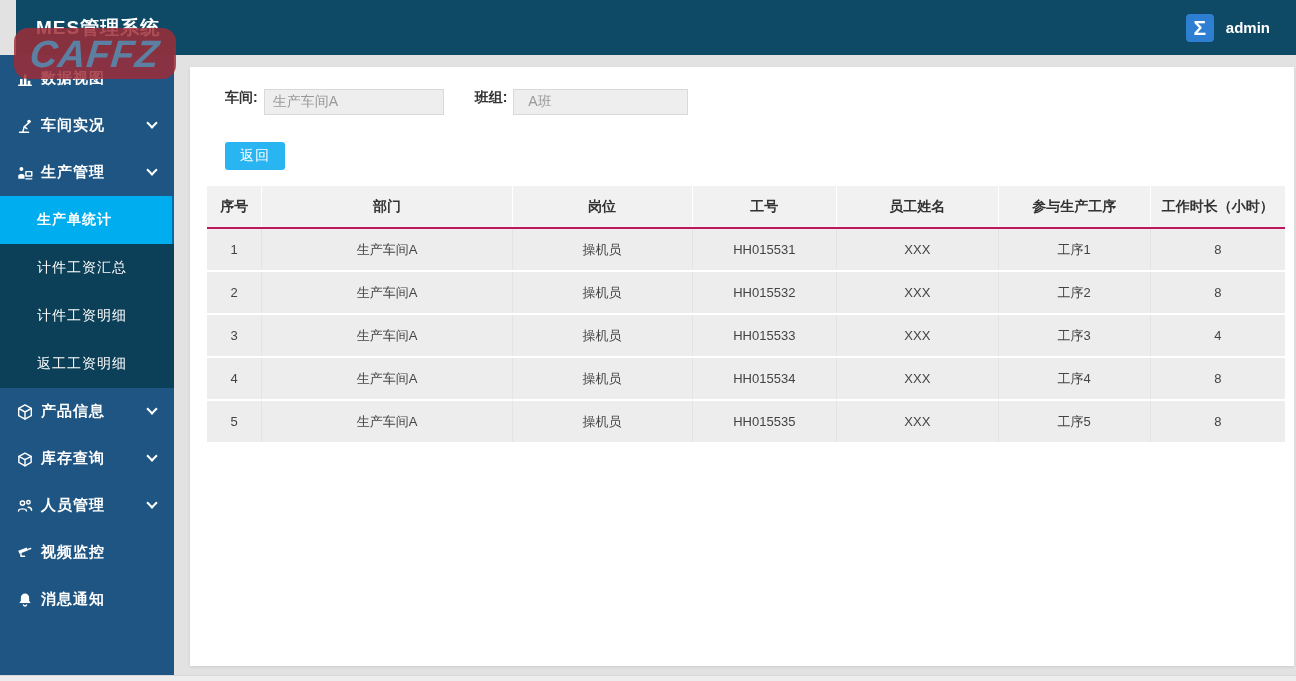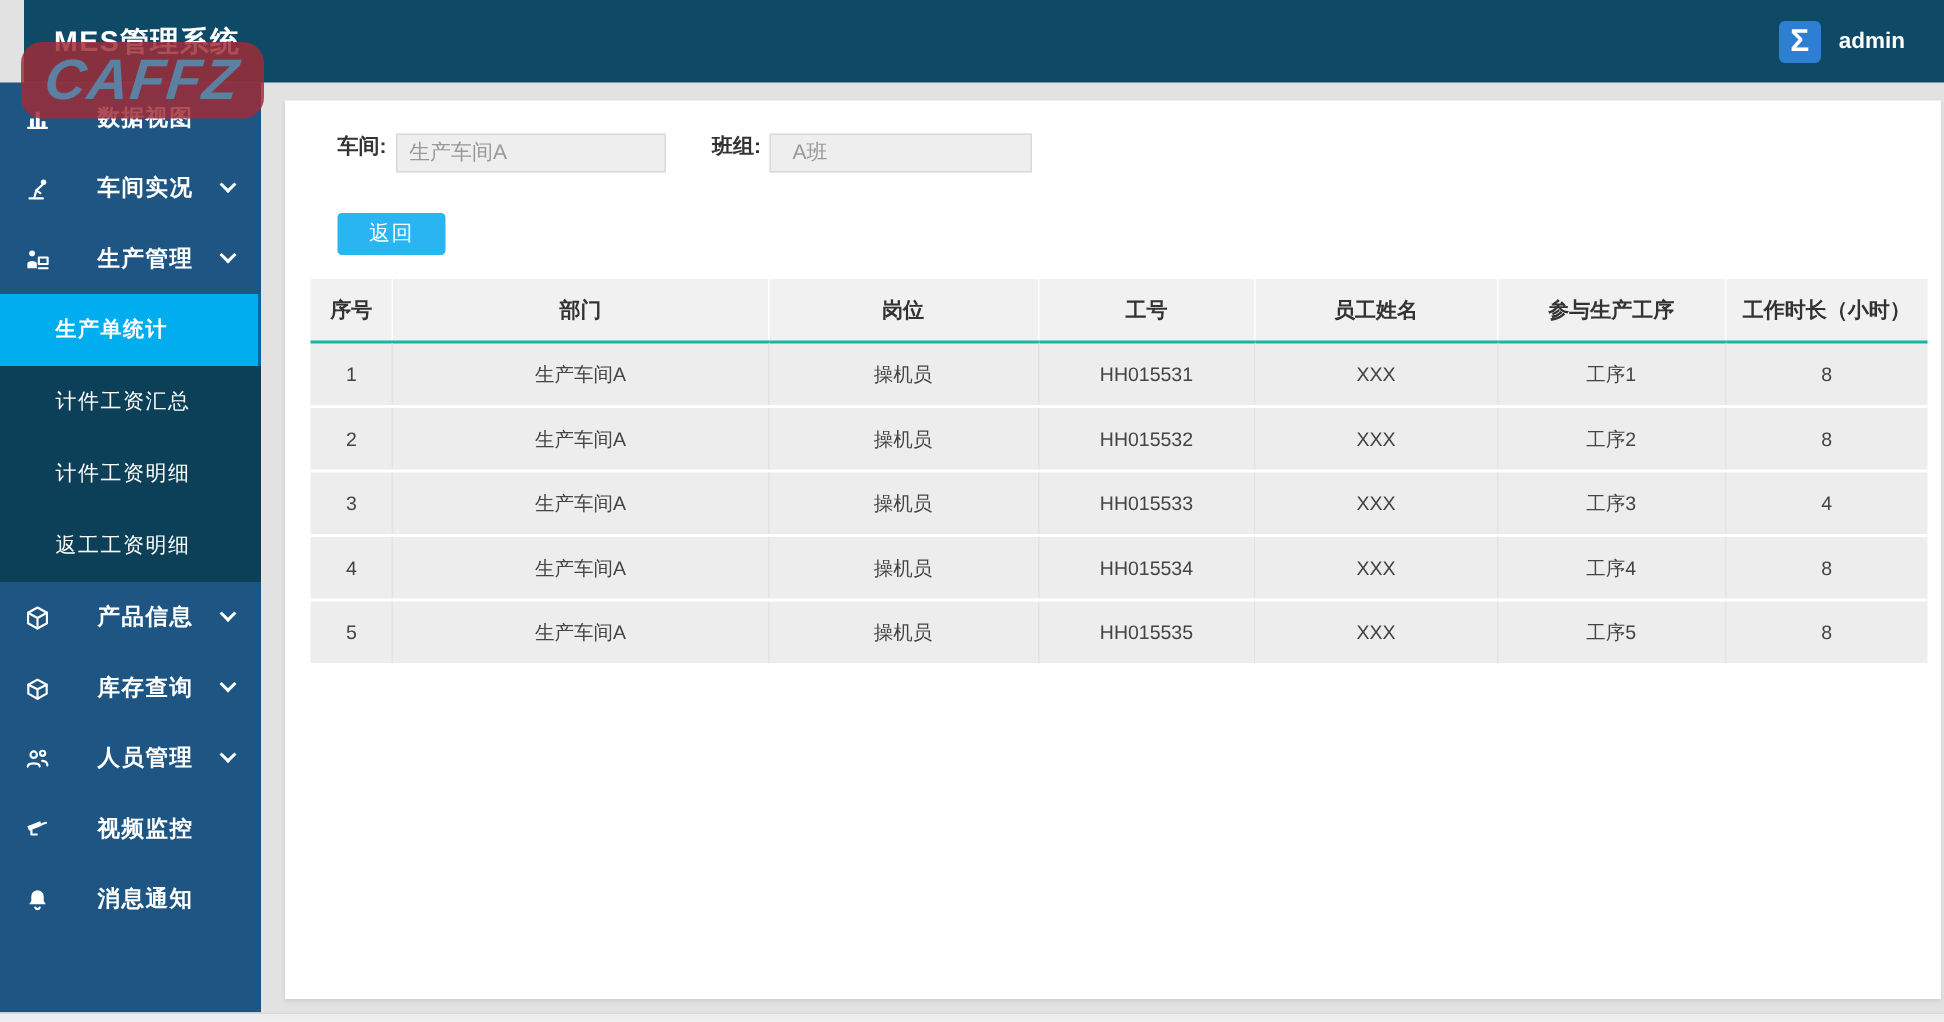--- a/index.html
+++ b/index.html
@@ -23,21 +23,21 @@
   .user-name{ color:#ffffff; font-size:15px; font-weight:bold; }
   
   .watermark{ position:absolute; left:14px; top:28px; width:162px; height:51px;
     background:var(--badge-bg); border-radius:14px; z-index:50;
     display:flex; align-items:center; justify-content:center; pointer-events:none; }
   .watermark span{ font-size:38px; font-weight:bold; font-style:italic;
     color:var(--badge-text); letter-spacing:1px; transform:skewX(-6deg); line-height:1; }
   
   .sidebar{ position:absolute; left:0; top:55px; width:174px; height:620px;
     background:var(--sidebar-bg); z-index:4; }
-  .nav-item{ height:47px; display:flex; align-items:center; cursor:pointer; position:relative;gap:24px; }
+  .nav-item{ height:47px; display:flex; align-items:center; cursor:pointer; position:relative; }
   .nav-icon{ width:18px; height:18px; margin-left:16px; flex:0 0 18px; display:flex; align-items:center; justify-content:center; }
   .nav-icon svg{ width:18px; height:18px; }
   .nav-label{ color:#fff; font-size:15px; font-weight:600; margin-left:7px; letter-spacing:1px; }
   .chev{ position:absolute; right:18px; width:8px; height:8px;
     border-right:2px solid #fff; border-bottom:2px solid #fff; }
   .chev.down{ transform:rotate(45deg); top:17px; }
   .chev.up{ transform:rotate(-135deg); top:21px; }
   .submenu{ background:var(--submenu-bg); }
   .sub-item{ height:48px; display:flex; align-items:center; cursor:pointer;
     color:#fff; font-size:14px; padding-left:37px; letter-spacing:1px; }
@@ -46,27 +46,27 @@
   .content{ position:absolute; left:174px; top:55px; right:0; bottom:6px; background:#e2e2e2; }
   .card{ position:absolute; left:16px; top:12px; right:2px; bottom:9px; background:#fff;
     box-shadow:0 1px 3px rgba(0,0,0,0.10); padding:22px 9px 16px 17px; overflow:hidden; }
   .filter-row{ display:flex; align-items:flex-start; margin-left:18px; }
   .filter-label{ font-size:14px; font-weight:bold; color:#333; margin-right:6px; }
   .filter-label.second{ margin-left:31px; }
   .filter-input{ height:26px; background:#eee; border:1px solid #d9d9d9; color:#999;
     font-size:14px; padding-left:8px; font-family:inherit; }
   .filter-input.w1{ width:180px; }
   .filter-input.w2{ width:175px; padding-left:14px; }
-  .back-btn{ display:block; margin:27px 0 16px 18px; width:72px; height:28px;
+  .back-btn{ display:block; margin:27px 0 16px 18px; width:60px; height:28px;
     background:var(--button-bg); color:#fff; border:none; border-radius:3px;
     font-size:14px; font-family:inherit; cursor:pointer; letter-spacing:1px; }
   
   table{ width:100%; margin-top:12px; border-collapse:collapse; table-layout:fixed; }
   th{ height:42px; background:#f1f1f1; font-size:14px; font-weight:bold; color:#333;
-    text-align:center; border-right:1px solid #fff; border-bottom:2px solid #14b8a6; }
+    text-align:center; border-right:1px solid #fff; border-bottom:2px solid #be185d; }
   td{ height:43px; background:#ededed; font-size:13px; color:#444; text-align:center;
     border-right:1px solid #e3e3e3; border-bottom:2px solid #fff; }
   th:last-child, td:last-child{ border-right:none; }
   col.c1{width:5.1%} col.c2{width:23.2%} col.c3{width:16.7%} col.c4{width:13.4%}
   col.c5{width:15%} col.c6{width:14.1%} col.c7{width:12.5%}
   
   .bottom-bar{ position:absolute; left:0; top:675px; width:1296px; height:6px;
     background:#ededed; border-top:1px solid #d8d8d8; z-index:20; }
 </style>
 </head>

